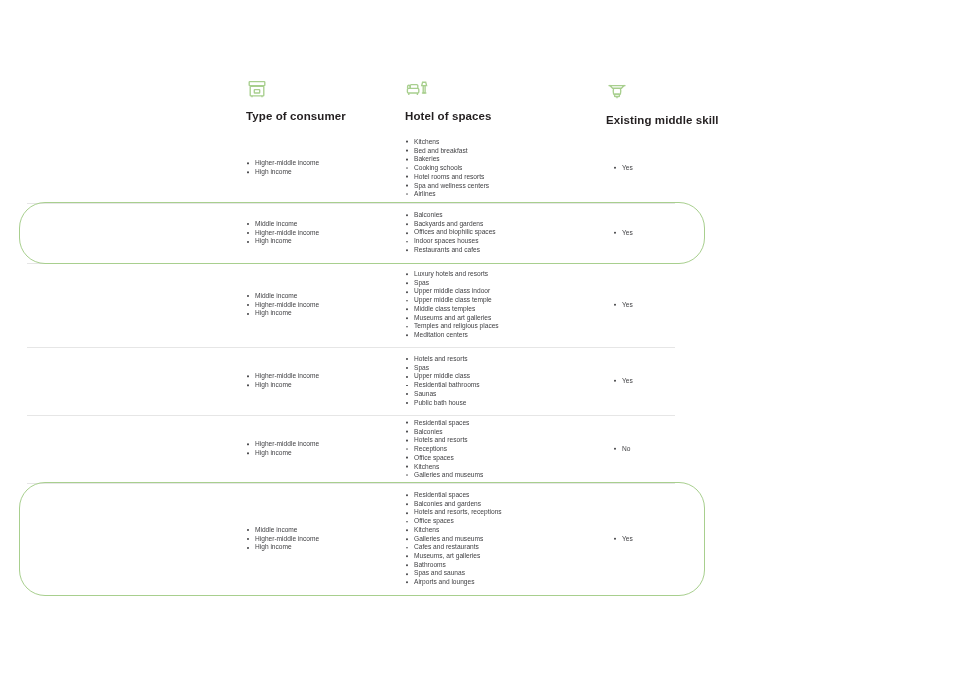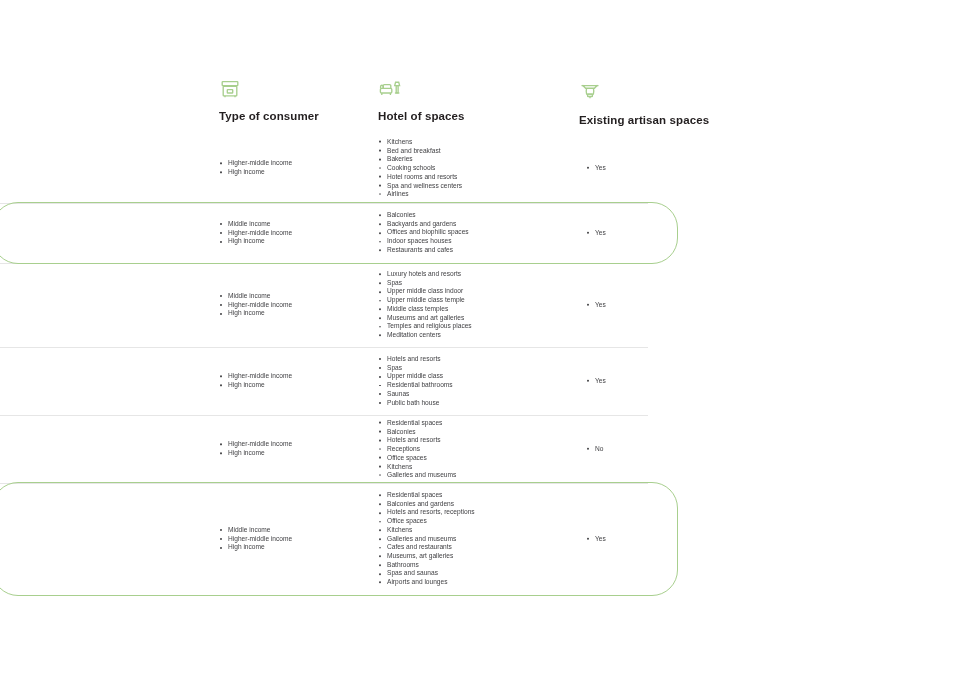--- a/index.html
+++ b/index.html
@@ -12,20 +12,21 @@
     height: 688px;
     position: relative;
     font-family: "Liberation Sans", sans-serif;
     overflow: hidden;
   }
 
   
   .canvas {
     position: absolute;
     inset: 0;
+    margin-left: 27px;
   }
 
   
   .header {
     position: absolute;
     top: 78px;
     left: 0;
     width: 973px;
     height: 55px;
   }
@@ -169,21 +170,21 @@
           <g class="gicon">
             <path d="M4 3.6h14l-2.6 2.6H6.6z"></path>
             <path d="M7.6 6.2c-0.5 1.9-0.5 4 0 5.9h6.8c0.5-1.9 0.5-4 0-5.9"></path>
             <rect x="8.6" y="12.1" width="4.8" height="2.4" rx="0.5"></rect>
             <line x1="11" y1="14.5" x2="11" y2="16.2"></line>
             <line x1="2.6" y1="3.6" x2="4.6" y2="3.6"></line>
             <line x1="17.4" y1="3.6" x2="19.4" y2="3.6"></line>
           </g>
         </svg>
       </span>
-      <div class="head-label">Existing artisan spaces</div>
+      <div class="head-label">Existing middle skill</div>
     </div>
 
   </div>
 
   <div class="rows" id="rows-container">
       <div class="row">
         <div class="row-inner" style="height: 70px;">
           <div class="cell cell-consumer">
             <ul class="bullets">
               <li>Higher-middle income</li>

